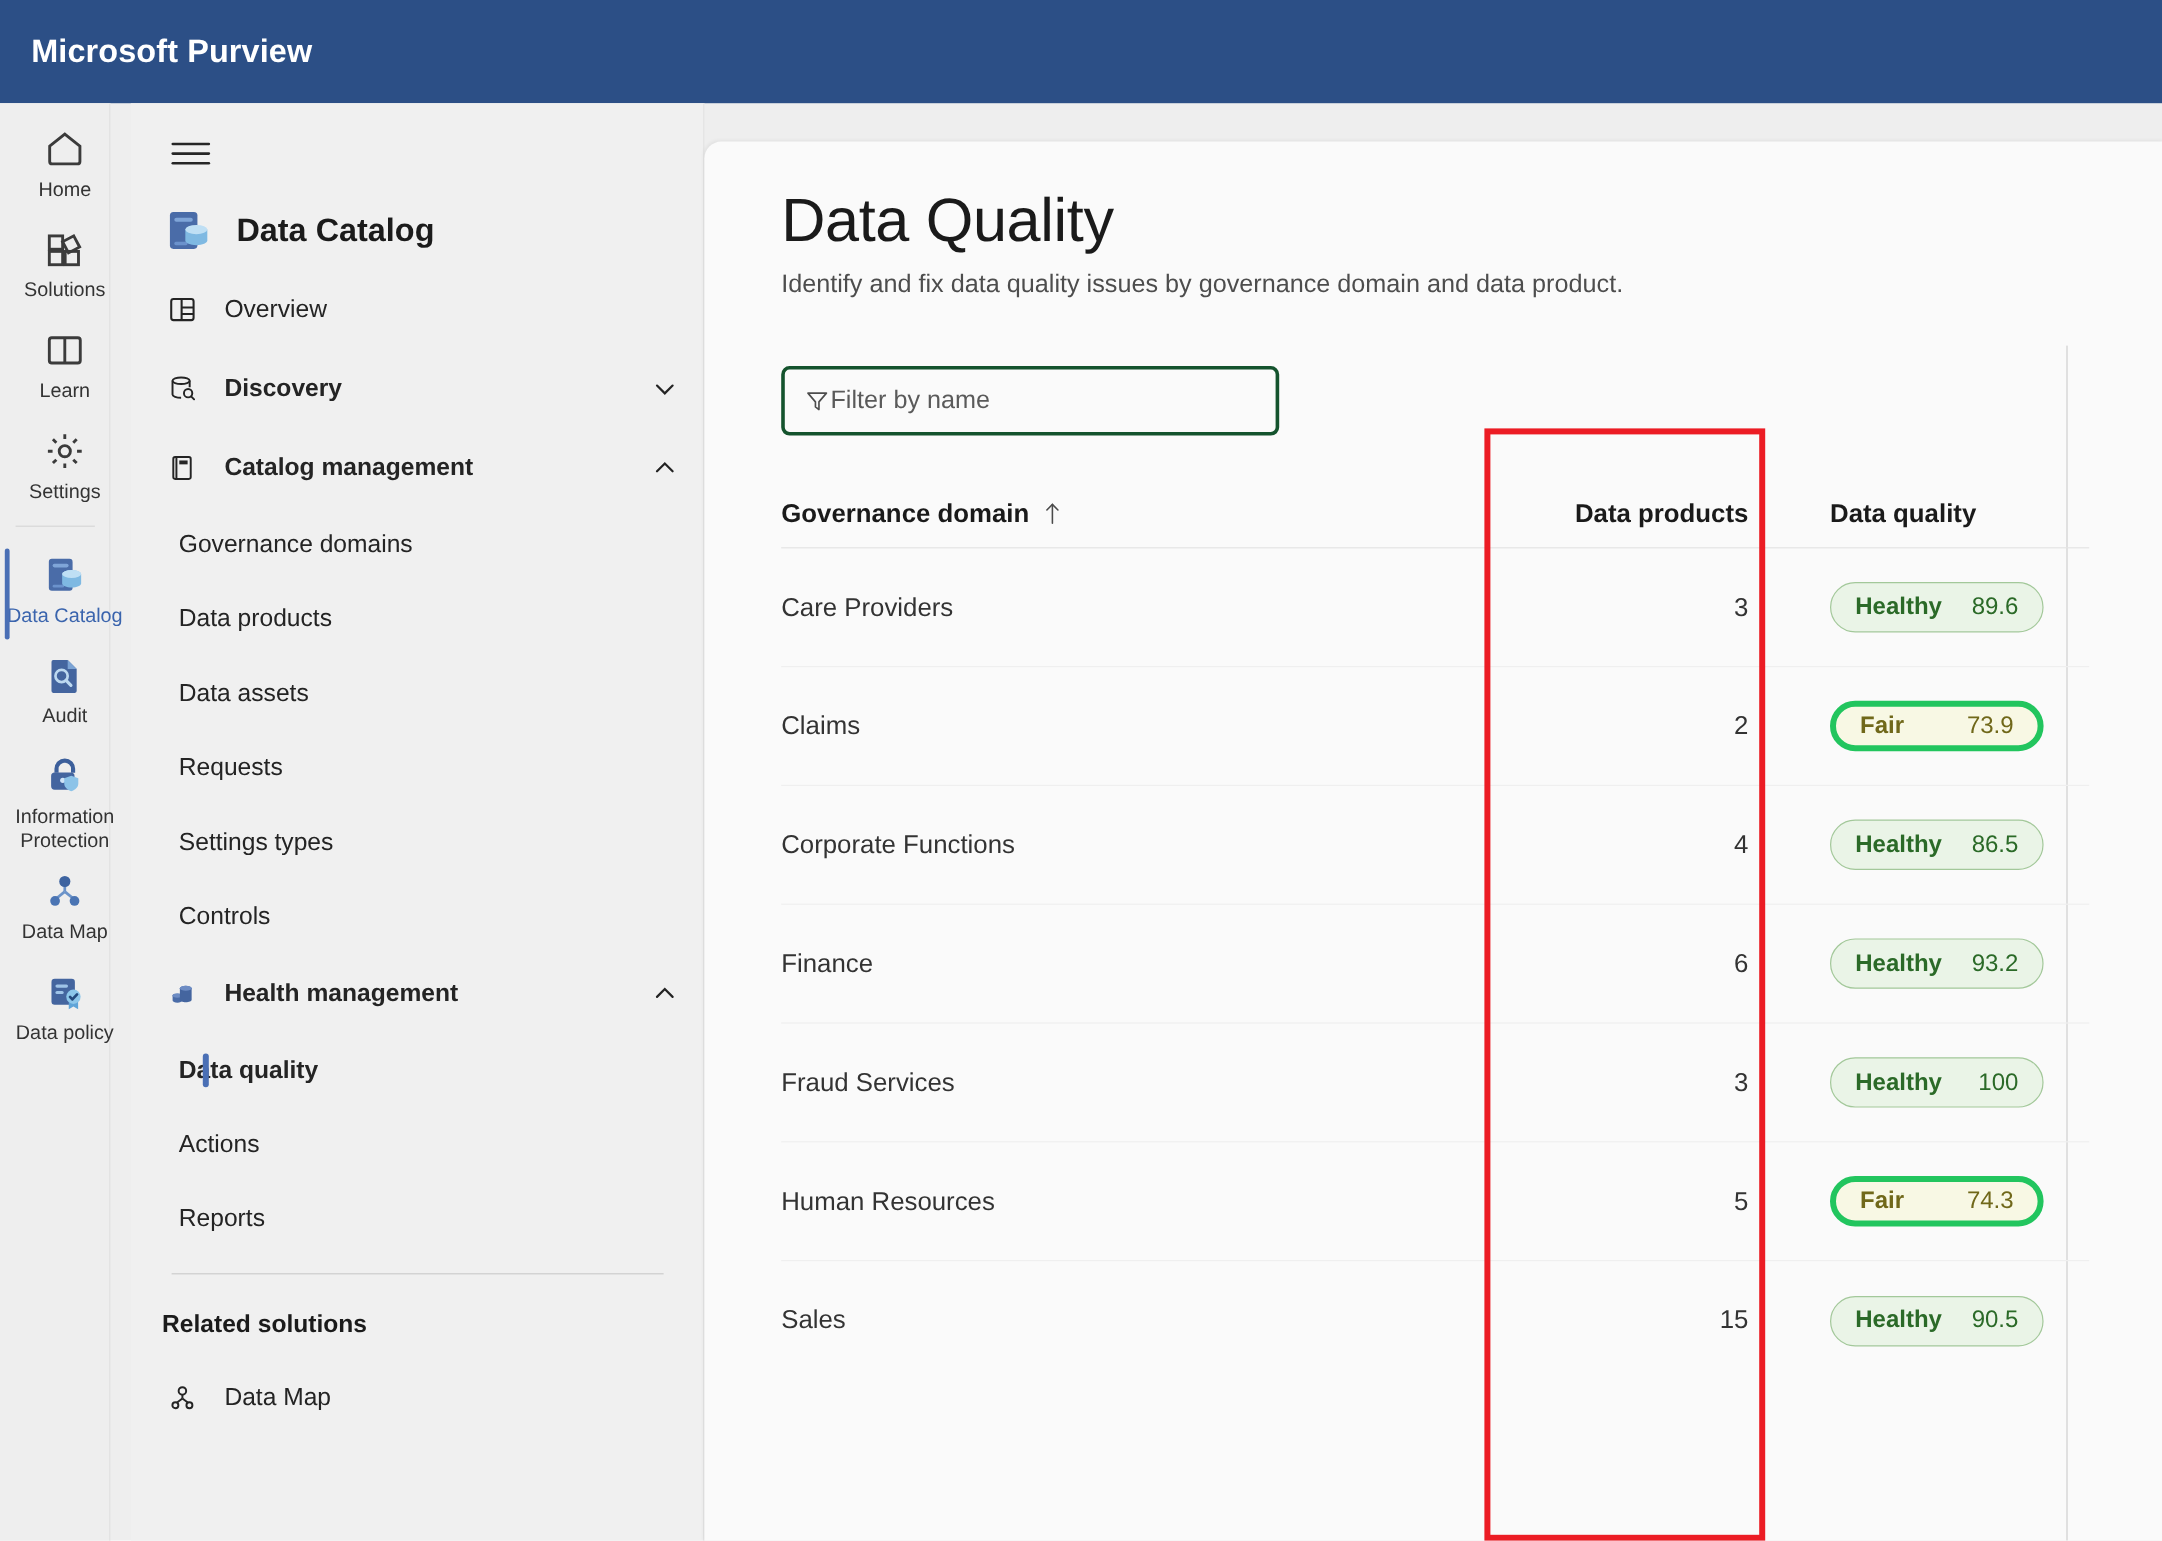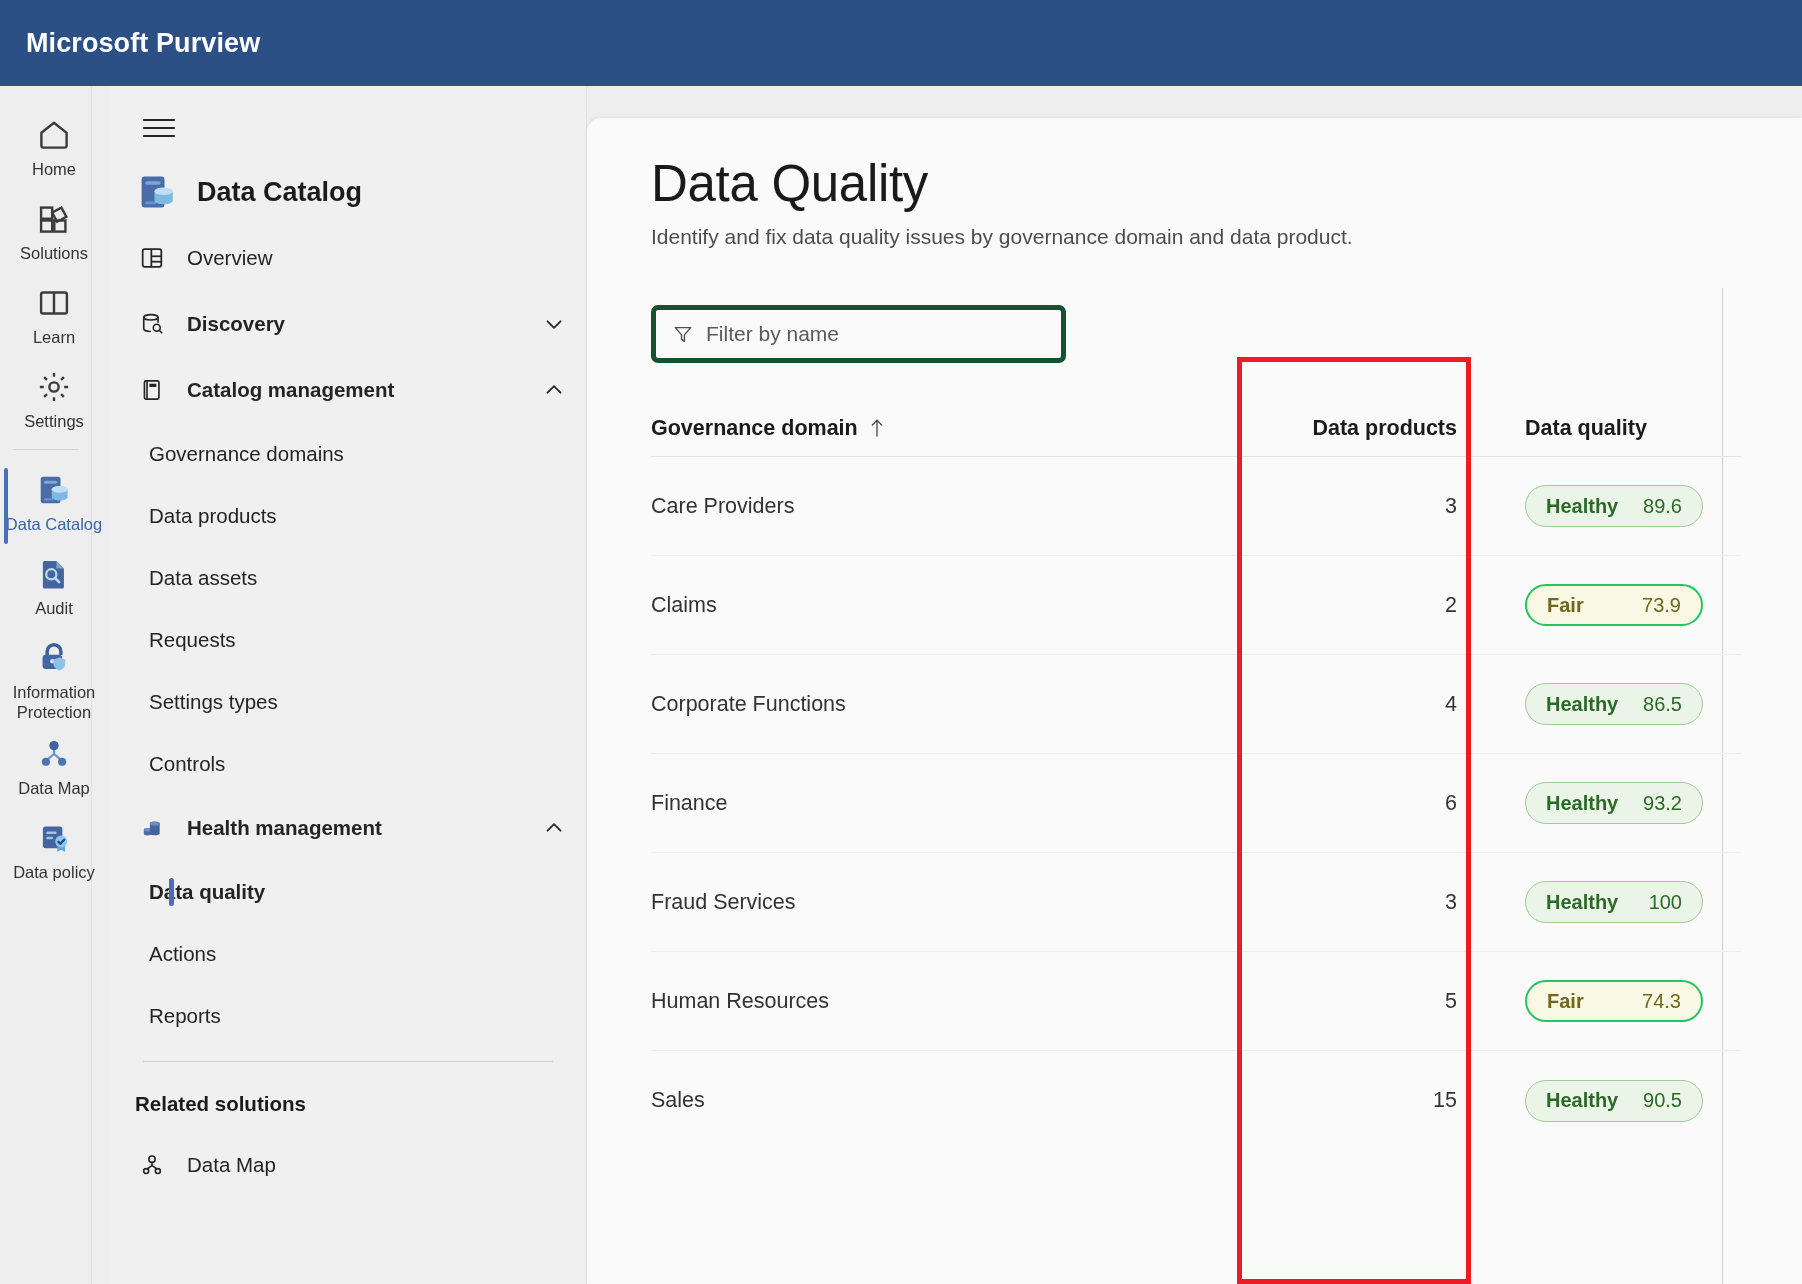--- a/index.html
+++ b/index.html
@@ -18,21 +18,21 @@
   }
   .brandbar .title {
     color: #ffffff; font-size: 27px; font-weight: bold;
     margin-left: 26px; letter-spacing: .1px;
   }
 
   
   .rail {
     position: absolute; left: 0; top: 86px; width: 92px; height: 1198px;
     background: #eeeeee; border-right: 1px solid #e0e0e0;
-    padding-top: 17px;
+    padding-top: 6px;
   }
   .rail-item {
     position: relative; width: 108px; min-height: 84px;
     display: flex; flex-direction: column; align-items: center; justify-content: flex-start;
     padding-top: 12px; cursor: pointer;
   }
   .rail-item .rail-glyph { height: 40px; display: flex; align-items: center; justify-content: center; }
   .rail-item .rail-label {
     font-size: 16.5px; color: #333333; line-height: 20px;
     text-align: center; margin-top: 4px; max-width: 104px;
@@ -82,22 +82,22 @@
     position: absolute; left: 587px; top: 118px; width: 1215px; height: 1166px;
     background: #fafafa; border-top-left-radius: 14px;
     box-shadow: -1px -1px 3px rgba(0,0,0,.05);
     overflow: hidden;
   }
   .page-title { position: absolute; left: 64px; top: 36px; font-size: 51px; color: #1a1a1a; letter-spacing: -0.3px; }
   .page-sub   { position: absolute; left: 64px; top: 107px; font-size: 21px; color: #4d4d4d; }
 
   .filter-box {
     position: absolute; left: 64px; top: 187px; width: 415px; height: 58px;
-    border: 5px solid #14532d; border-radius: 7px; background: #fafafa;
-    display: flex; align-items: center; padding: 0 16px; gap: 12px; cursor: text;
+    border: 3px solid #14532d; border-radius: 7px; background: #fafafa;
+    display: flex; align-items: center; padding: 0 16px; cursor: text;
   }
   .filter-box .ph { font-size: 21px; color: #5a5a5a; }
 
   .v-divider { position: absolute; left: 1135px; top: 170px; width: 1px; height: 996px; background: #cfcfcf; }
 
   
   .table { position: absolute; left: 64px; top: 282px; width: 1090px; }
   .thead { display: flex; align-items: center; height: 56px; }
   .thead .th { font-size: 21.5px; font-weight: bold; color: #1a1a1a; }
   .col-domain { width: 520px; display: flex; align-items: center; gap: 10px; }
@@ -112,21 +112,21 @@
   .td-quality { width: 250px; padding-left: 34px; }
 
   .badge {
     display: inline-flex; align-items: center; justify-content: space-between;
     width: 178px; height: 42px; border-radius: 21px; padding: 0 20px;
     font-size: 20px; cursor: pointer;
   }
   .badge .b-label { font-weight: bold; }
   .badge .b-score { font-weight: normal; }
   .badge.healthy { background: #eaf4e7; border: 1px solid #a3c89a; color: #2b6a28; }
-  .badge.fair    { background: #f8f8e4; border: 2px solid #22c55e; color: #70681a; }
+  .badge.fair    { background: #f8f8e4; border: 5px solid #22c55e; color: #70681a; }
 
   
   .annot {
     position: absolute; left: 1237px; top: 357px; width: 234px; height: 927px;
     border: 5px solid #ec1c24; pointer-events: none; z-index: 20;
   }
 
   svg { display: block; }
 </style>
 </head>

